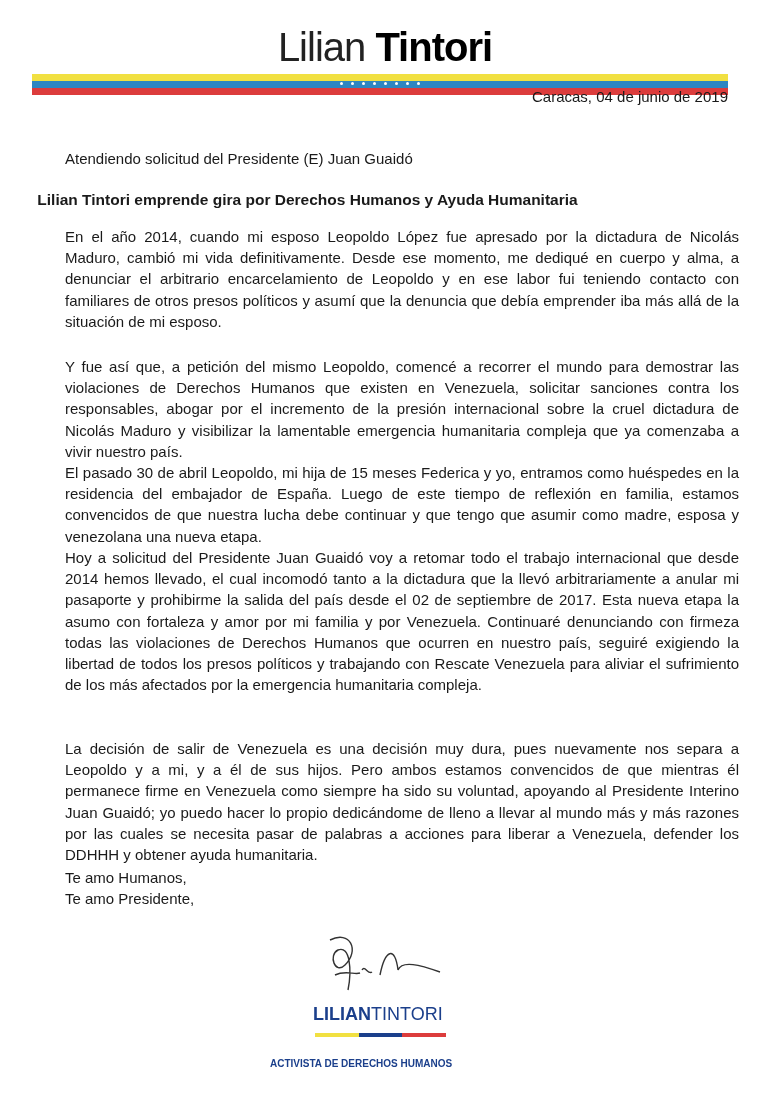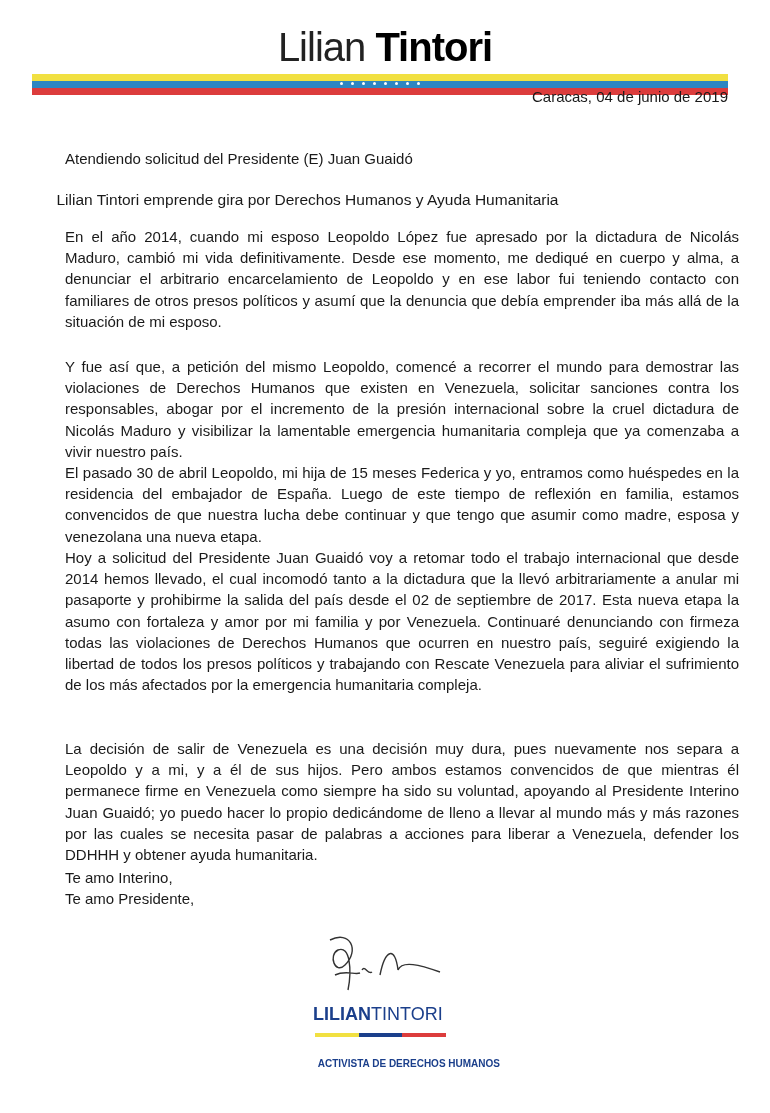--- a/index.html
+++ b/index.html
@@ -8,27 +8,27 @@
   .header-title .first { font-weight:300; color:#222; }
   .header-title .last { font-weight:bold; color:#000; }
   .flag { position:absolute; left:32px; top:74px; width:696px; height:21px; }
   .flag .y { height:7px; background:#f1e041; }
   .flag .b { height:7px; background:#2e86c1; position:relative; }
   .flag .r { height:7px; background:#dc3c3c; }
   .stars { position:absolute; left:308px; top:1px; display:flex; gap:8px; }
   .stars span { width:3px; height:3px; background:#fff; border-radius:50%; display:block; }
   .date { position:absolute; right:42px; top:88px; font-size:15px; }
   .text { position:absolute; left:53px; width:674px; font-size:15px; line-height:21.2px; text-align:justify;margin-left:12px; }
-  .title-line { position:absolute; top:191px; left:0; width:615px; text-align:center; font-weight:normal; font-size:15.5px; }
+  .title-line { position:absolute; top:191px; left:0; width:615px; text-align:center; font-weight:bold; font-size:15.5px; }
   .sig { position:absolute; left:290px; top:930px; width:200px; height:70px; }
   .sig-name { position:absolute; left:313px; top:1000px; font-size:18px; line-height:28px; color:#1b3f8b; }
   .sig-name .b { font-weight:bold; }
   .sig-bar { position:absolute; left:315px; top:1033px; width:131px; height:4px; display:flex; }
   .sig-bar div { flex:1; }
-  .sig-role { position:absolute; left:270px; top:1058px; width:230px; text-align:right; font-size:10px; font-weight:bold; color:#1b3f8b; }
+  .sig-role { position:absolute; left:270px; top:1058px; width:230px; text-align:left; font-size:10px; font-weight:bold; color:#1b3f8b; }
 </style>
 </head>
 <body>
 
 <div class="header-title">
   <span class="first">Lilian</span>
   <span class="last">Tintori</span>
 </div>
 <div class="flag">
   <div class="y"></div>
@@ -50,21 +50,21 @@
 <div class="date">Caracas, 04 de junio de 2019</div>
 <div class="text" style="top:148px">Atendiendo solicitud del Presidente (E) Juan Guaidó</div>
 <div class="title-line">Lilian Tintori emprende gira por Derechos Humanos y Ayuda Humanitaria</div>
 
 <div class="text" style="top:226px">En el año 2014, cuando mi esposo Leopoldo López fue apresado por la dictadura de Nicolás Maduro, cambió mi vida definitivamente. Desde ese momento, me dediqué en cuerpo y alma, a denunciar el arbitrario encarcelamiento de Leopoldo y en ese labor fui teniendo contacto con familiares de otros presos políticos y asumí que la denuncia que debía emprender iba más allá de la situación de mi esposo.</div>
 <div class="text" style="top:356px">Y fue así que, a petición del mismo Leopoldo, comencé a recorrer el mundo para demostrar las violaciones de Derechos Humanos que existen en Venezuela, solicitar sanciones contra los responsables, abogar por el incremento de la presión internacional sobre la cruel dictadura de Nicolás Maduro y visibilizar la lamentable emergencia humanitaria compleja que ya comenzaba a vivir nuestro país.</div>
 <div class="text" style="top:462px">El pasado 30 de abril Leopoldo, mi hija de 15 meses Federica y yo, entramos como huéspedes en la residencia del embajador de España. Luego de este tiempo de reflexión en familia, estamos convencidos de que nuestra lucha debe continuar y que tengo que asumir como madre, esposa y venezolana una nueva etapa.</div>
 <div class="text" style="top:547px">Hoy a solicitud del Presidente Juan Guaidó voy a retomar todo el trabajo internacional que desde 2014 hemos llevado, el cual incomodó tanto a la dictadura que la llevó arbitrariamente a anular mi pasaporte y prohibirme la salida del país desde el 02 de septiembre de 2017. Esta nueva etapa la asumo con fortaleza y amor por mi familia y por Venezuela. Continuaré denunciando con firmeza todas las violaciones de Derechos Humanos que ocurren en nuestro país, seguiré exigiendo la libertad de todos los presos políticos y trabajando con Rescate Venezuela para aliviar el sufrimiento de los más afectados por la emergencia humanitaria compleja.</div>
 <div class="text" style="top:738px">La decisión de salir de Venezuela es una decisión muy dura, pues nuevamente nos separa a Leopoldo y a mi, y a él de sus hijos. Pero ambos estamos convencidos de que mientras él permanece firme en Venezuela como siempre ha sido su voluntad, apoyando al Presidente Interino Juan Guaidó; yo puedo hacer lo propio dedicándome de lleno a llevar al mundo más y más razones por las cuales se necesita pasar de palabras a acciones para liberar a Venezuela, defender los DDHHH y obtener ayuda humanitaria.</div>
 
-<div class="text" style="top:867px">Te amo Interino,</div>
+<div class="text" style="top:867px">Te amo Humanos,</div>
 <div class="text" style="top:888px">Te amo Presidente,</div>
 
 <svg class="sig" viewBox="0 0 200 70">
   <path d="M40 10 C60 0 70 20 55 35 C45 45 38 25 48 20 C60 15 62 40 58 60 M45 45 C55 40 65 45 70 43 M72 40 C75 35 78 45 82 42 M90 45 C95 20 105 15 108 40 C112 30 130 35 150 42" fill="none" stroke="#333" stroke-width="1.4"></path>
 </svg>
 <div class="sig-name">
   <span class="b">LILIAN</span><span>TINTORI</span>
 </div>
 <div class="sig-bar">
   <div style="background:#f1e041"></div>

